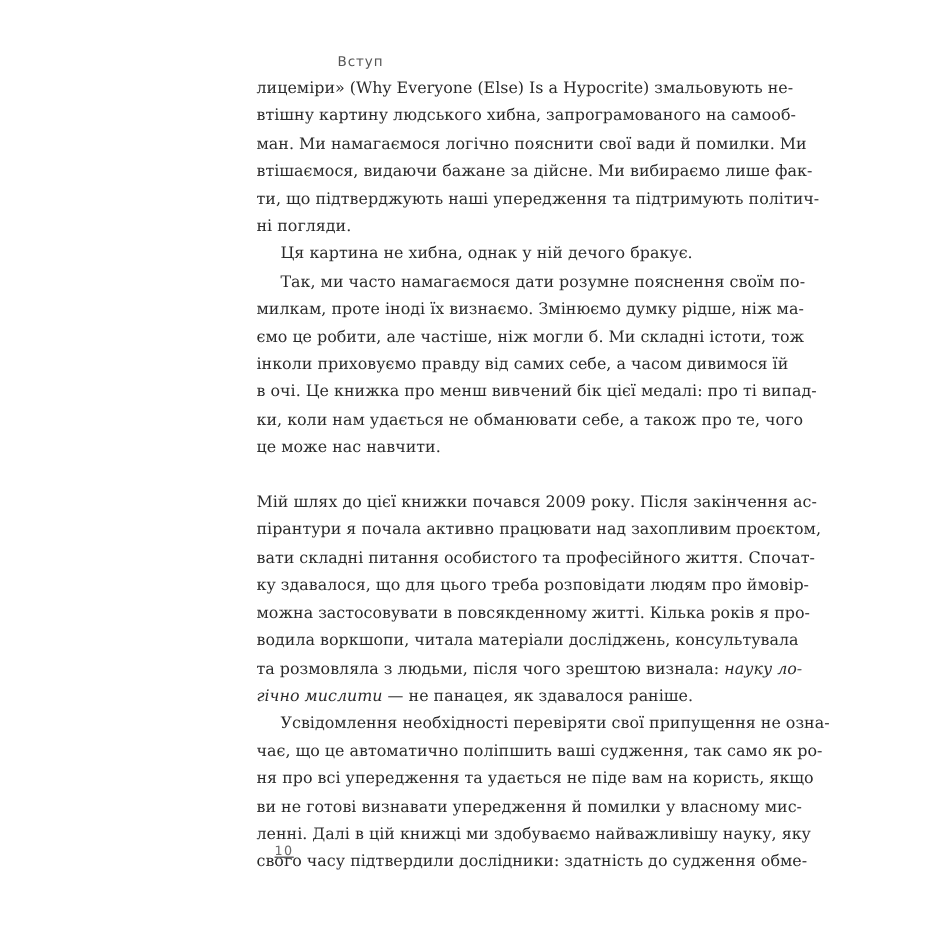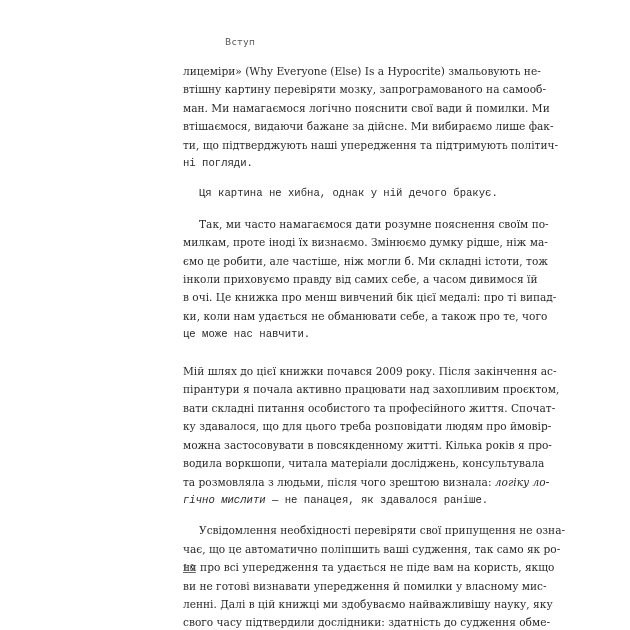--- a/index.html
+++ b/index.html
@@ -9,42 +9,42 @@
     position: absolute; left: 185px; top: 37px;
     font-family: "DejaVu Sans", sans-serif; font-size: 9px; color: #555;
     letter-spacing: 0.6px;
     padding-left: 40px;
   }
   .body-text {
     position: absolute; left: 171px; top: 50px; width: 297px;
     font-family: "DejaVu Serif", serif; font-size: 10.6px; line-height: 18.4px;
     color: #2a2a2a; text-align: justify; hyphens: manual;
   }
-  .para { margin: 12px; }
+  .para { margin: 0; }
   .para.gap { margin-top: 18.4px; }
   .line { display: block; text-align: justify; text-align-last: justify; white-space: nowrap; }
-  .line.last { text-align-last: left; font-family: Liberation Mono, monospace; }
+  .line.last { text-align-last: left; }
   .line.first-indent { padding-left: 16px; }
   em { font-style: italic; }
   .page-number {
     position: absolute; left: 183px; top: 563px;
     font-family: "DejaVu Sans", sans-serif; font-size: 8.5px; color: #666; letter-spacing: 1px; text-decoration: underline;
   }
 </style>
 </head>
 <body>
 
 <div class="page">
   <div class="running-head">Вступ</div>
 
   <div class="body-text">
 
     <p class="para">
       <span class="line">лицеміри» (Why Everyone (Else) Is a Hypocrite) змальовують не-</span>
-      <span class="line">втішну картину перевіряти мозку, запрограмованого на самооб-</span>
+      <span class="line">втішну картину людського хибна, запрограмованого на самооб-</span>
       <span class="line">ман. Ми намагаємося логічно пояснити свої вади й помилки. Ми</span>
       <span class="line">втішаємося, видаючи бажане за дійсне. Ми вибираємо лише фак-</span>
       <span class="line">ти, що підтверджують наші упередження та підтримують політич-</span>
       <span class="line last">ні погляди.</span>
     </p>
 
     <p class="para">
       <span class="line last first-indent">Ця картина не хибна, однак у ній дечого бракує.</span>
     </p>
 
@@ -58,21 +58,21 @@
       <span class="line last">це може нас навчити.</span>
     </p>
 
     <p class="para gap">
       <span class="line">Мій шлях до цієї книжки почався 2009 року. Після закінчення ас-</span>
       <span class="line">пірантури я почала активно працювати над захопливим проєктом,</span>
       <span class="line">вати складні питання особистого та професійного життя. Спочат-</span>
       <span class="line">ку здавалося, що для цього треба розповідати людям про ймовір-</span>
       <span class="line">можна застосовувати в повсякденному житті. Кілька років я про-</span>
       <span class="line">водила воркшопи, читала матеріали досліджень, консультувала</span>
-      <span class="line"><span>та розмовляла з людьми, після чого зрештою визнала: </span><em>логіку ло-</em></span>
+      <span class="line"><span>та розмовляла з людьми, після чого зрештою визнала: </span><em>науку ло-</em></span>
       <span class="line last"><em>гічно мислити</em><span> — не панацея, як здавалося раніше.</span></span>
     </p>
 
     <p class="para">
       <span class="line first-indent">Усвідомлення необхідності перевіряти свої припущення не озна-</span>
       <span class="line">чає, що це автоматично поліпшить ваші судження, так само як ро-</span>
       <span class="line">ня про всі упередження та удається не піде вам на користь, якщо</span>
       <span class="line">ви не готові визнавати упередження й помилки у власному мис-</span>
       <span class="line">ленні. Далі в цій книжці ми здобуваємо найважливішу науку, яку</span>
       <span class="line">свого часу підтвердили дослідники: здатність до судження обме-</span>

